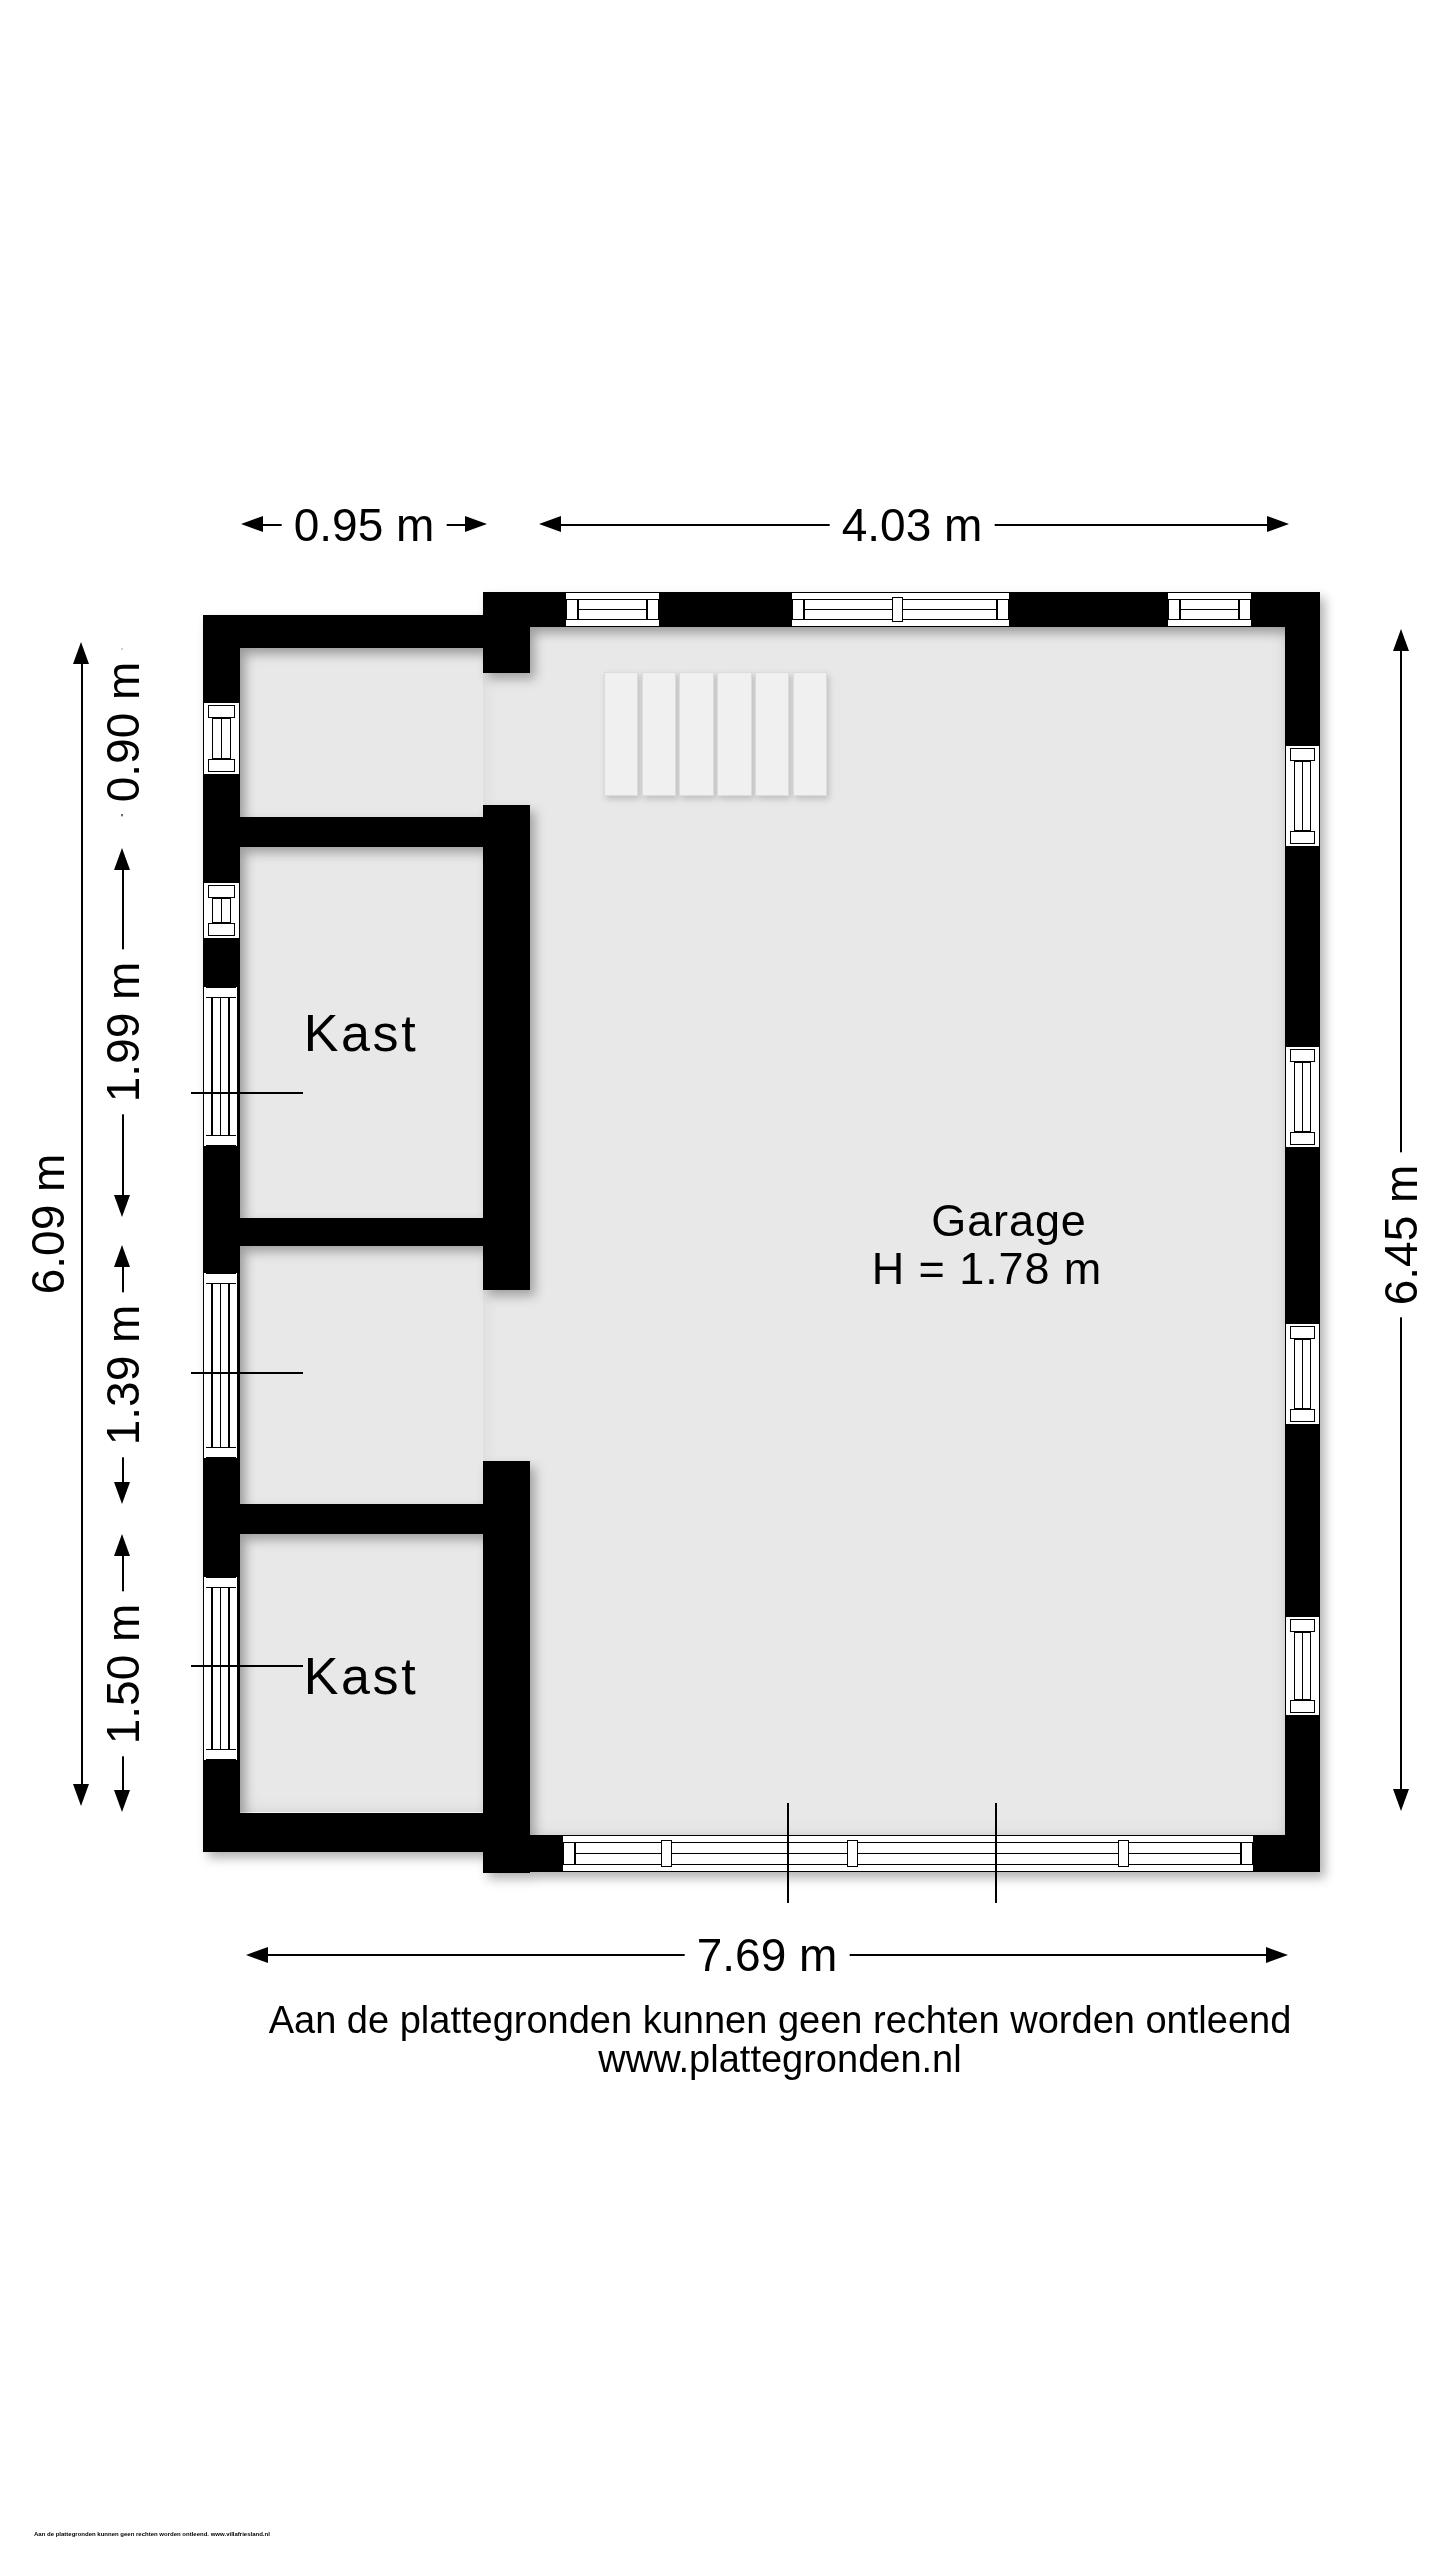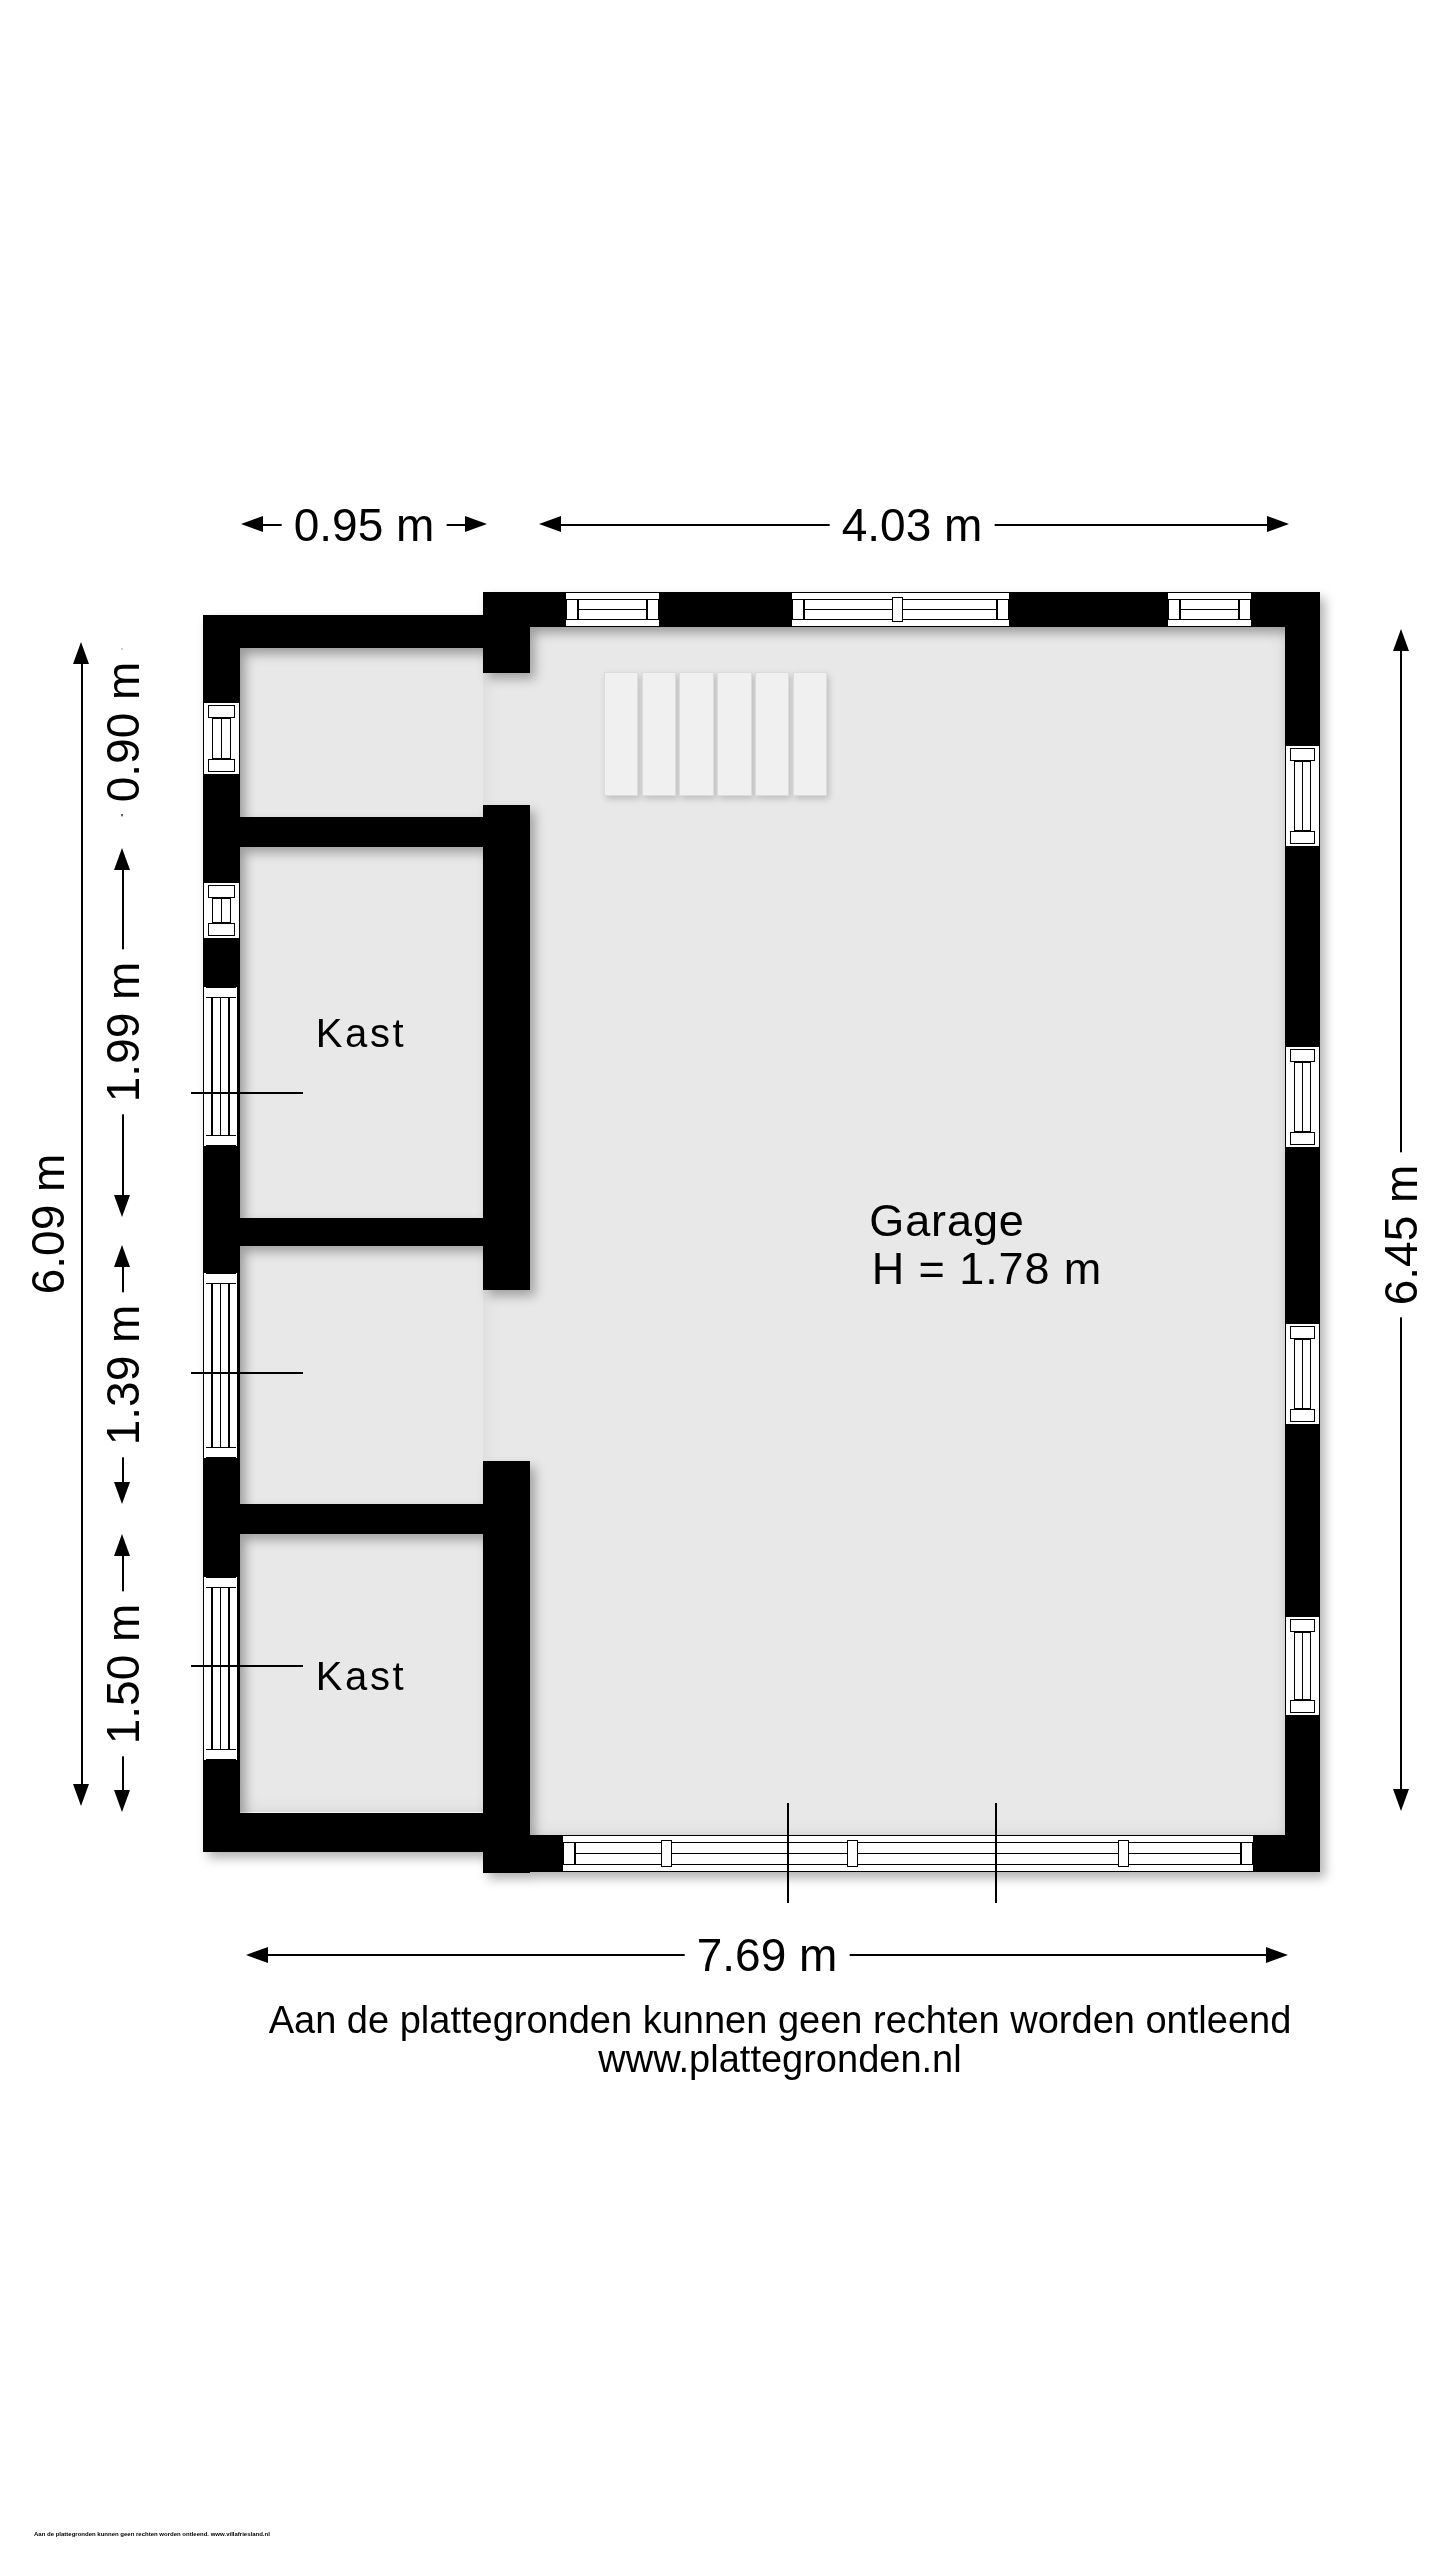--- a/index.html
+++ b/index.html
@@ -35,21 +35,21 @@
   
   .tick{position:absolute;background:#000;}
   
   .dim{position:absolute;inset:0;pointer-events:none;}
   .dim .line{position:absolute;background:#000;}
   .dim .ah{position:absolute;width:0;height:0;border-style:solid;}
   .dim-label{position:absolute;font-size:46px;white-space:nowrap;transform:translate(-50%,-50%);background:#fff;padding:0 12px;}
   .dim-label.v{transform:translate(-50%,-50%) rotate(-90deg);}
   .dim-label.nobg{background:transparent;padding:0;}
   
-  .room-label{position:absolute;transform:translate(-50%,-50%);font-size:40px;letter-spacing:2.6px;white-space:nowrap;}
+  .room-label{position:absolute;transform:translate(-50%,-50%);font-size:52px;letter-spacing:2.6px;white-space:nowrap;}
   .room-label.big{letter-spacing:0.9px;font-size:45px;}
   
   .footer-line{position:absolute;transform:translate(-50%,-50%);font-size:38px;white-space:nowrap;}
   .fine-print{position:absolute;font-size:6px;font-weight:bold;white-space:nowrap;letter-spacing:0;}
 </style>
 </head>
 <body style="background: rgb(255, 255, 255);">
 
 <div id="plan">
 
@@ -174,21 +174,21 @@
   </div>
 
   <i class="tick" style="left:191px;top:1092px;width:112px;height:1.7px;"></i>
   <i class="tick" style="left:191px;top:1372px;width:112px;height:1.7px;"></i>
   <i class="tick" style="left:191px;top:1665px;width:112px;height:1.7px;"></i>
   <i class="tick" style="left:787px;top:1803px;width:1.7px;height:100px;"></i>
   <i class="tick" style="left:995px;top:1803px;width:1.7px;height:100px;"></i>
 
   <span class="room-label" style="left:361px;top:1033px;">Kast</span>
   <span class="room-label" style="left:361px;top:1676px;">Kast</span>
-  <span class="room-label big" style="left:947px;top:1221px;">Garage</span>
+  <span class="room-label big" style="left:1009px;top:1221px;">Garage</span>
   <span class="room-label big" style="left:987px;top:1269px;">H = 1.78 m</span>
 
   <div class="dim">
     <i class="line" style="left:260px;top:524px;width:209px;height:1.7px;"></i>
     <i class="ah" style="left:241px;top:516px;border-width:8.6px 22px 8.6px 0;border-color:transparent #000 transparent transparent;"></i>
     <i class="ah" style="left:465px;top:516px;border-width:8.6px 0 8.6px 22px;border-color:transparent transparent transparent #000;"></i>
     <span class="dim-label" style="left:364px;top:525px;">0.95 m</span>
   </div>
 
   <div class="dim">

